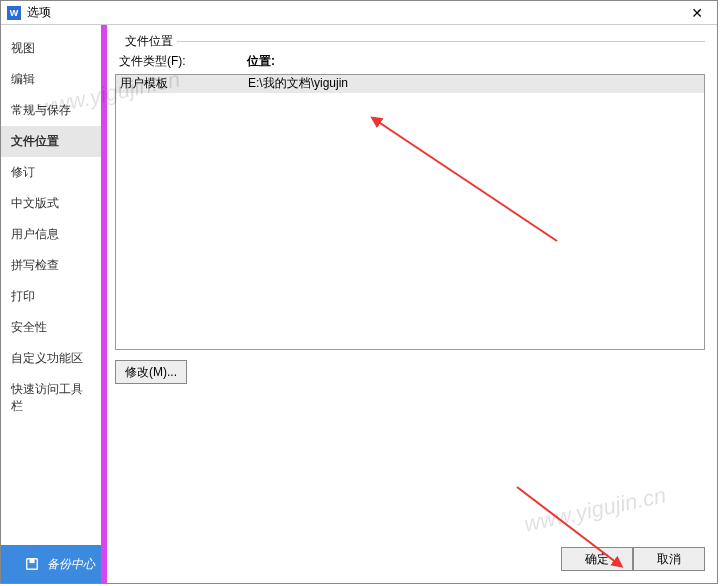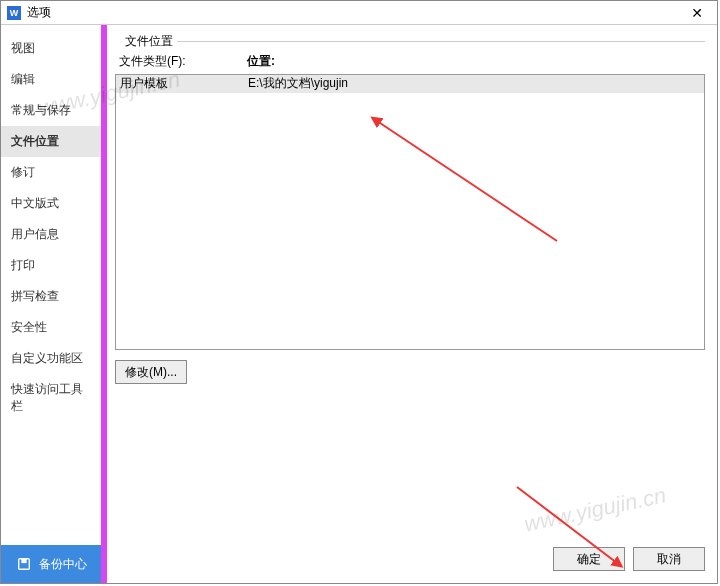--- a/index.html
+++ b/index.html
@@ -8,36 +8,36 @@
 .titlebar { height: 24px; border-bottom: 1px solid #ccc; display: flex; align-items: center; padding: 0 6px; justify-content: space-between; }
 .title-left { display: flex; align-items: center; gap: 6px; }
 .app-icon { width: 14px; height: 14px; background: #2b6cd6; display: flex; align-items: center; justify-content: center; }
 .app-icon::after { content: "W"; color: #fff; font-size: 9px; font-weight: bold; }
 .close-x { width: 28px; text-align: center; font-size: 14px; cursor: pointer; }
 .body { display: flex; height: calc(100% - 24px); }
 .sidebar { width: 106px; border-right: 6px solid #d946ef; display: flex; flex-direction: column; gap: 17px; }
 .side-items { flex: 1; padding-top: 8px; }
 .side-item { padding: 7px 10px; color: #333; cursor: pointer; }
 .side-item.active { background: #e6e6e6; font-weight: bold; }
-.backup { height: 38px; background: #3b8ae0; color: #fff; display: flex; align-items: center; gap: 8px; padding-left: 16px; cursor: pointer; }
+.backup { height: 38px; background: #3b8ae0; color: #fff; display: flex; align-items: center; gap: 8px; padding-left: 24px; cursor: pointer; font-style: italic; }
 .backup-icon { width: 14px; height: 14px; display: inline-block; }
 .main { flex: 1; padding: 10px 12px 12px 8px; position: relative; display: flex; flex-direction: column; }
 .field-group { flex: 1; position: relative; }
 .group-label { position: absolute; top: -2px; left: 6px; background: #fff; padding: 0 4px; z-index: 2; }
 .group-line { position: absolute; top: 6px; left: 60px; right: 0; height: 1px; background: #ccc; }
 .headers { margin-top: 18px; display: flex; padding: 0 4px 2px 4px; }
 .hdr-type { width: 128px; }
 .hdr-loc { flex: 1; font-weight: bold; }
 .listbox { border: 1px solid #999; height: 276px; margin-top: 2px; }
 .row { display: flex; height: 18px; }
 .row span:first-child { width: 128px; padding-left: 4px; background: #e8e8e8; }
 .row span:last-child { flex: 1; padding-left: 4px; background: #e8e8e8; }
 .modify-row { display: flex; justify-content: flex-start; margin-top: 10px; }
 .btn { min-width: 72px; height: 24px; border: 1px solid #888; background: #eee; cursor: pointer; display: flex; align-items: center; justify-content: center; padding: 0 8px; }
-.footer-btns { position: absolute; right: 12px; bottom: 12px; display: flex; gap: 8px; }
+.footer-btns { position: absolute; right: 12px; bottom: 12px; display: flex; }
 .watermark { position: absolute; color: rgba(0,0,0,0.12); font-size: 22px; font-style: italic; transform: rotate(-12deg); pointer-events: none; font-family: Arial; }
 .wm1 { top: 80px; left: 36px; }
 .wm2 { bottom: 60px; right: 50px; }
 .arrow { position: absolute; pointer-events: none; z-index: 5; }
 </style>
 </head>
 <body>
 
 <div class="window">
   <div class="titlebar">
@@ -50,22 +50,22 @@
   <div class="body">
     <div class="sidebar">
       <div class="side-items">
         <div class="side-item">视图</div>
         <div class="side-item">编辑</div>
         <div class="side-item">常规与保存</div>
         <div class="side-item active">文件位置</div>
         <div class="side-item">修订</div>
         <div class="side-item">中文版式</div>
         <div class="side-item">用户信息</div>
+        <div class="side-item">拼写检查</div>
         <div class="side-item">打印</div>
-        <div class="side-item">拼写检查</div>
         <div class="side-item">安全性</div>
         <div class="side-item">自定义功能区</div>
         <div class="side-item">快速访问工具栏</div>
       </div>
       <div class="backup">
         <span class="backup-icon">
           <svg viewBox="0 0 16 16" width="14" height="14">
               <rect x="2" y="2" width="12" height="12" rx="1" fill="none" stroke="#fff" stroke-width="1.5"></rect>
               <rect x="5" y="2" width="6" height="5" fill="#fff"></rect>
             </svg>

